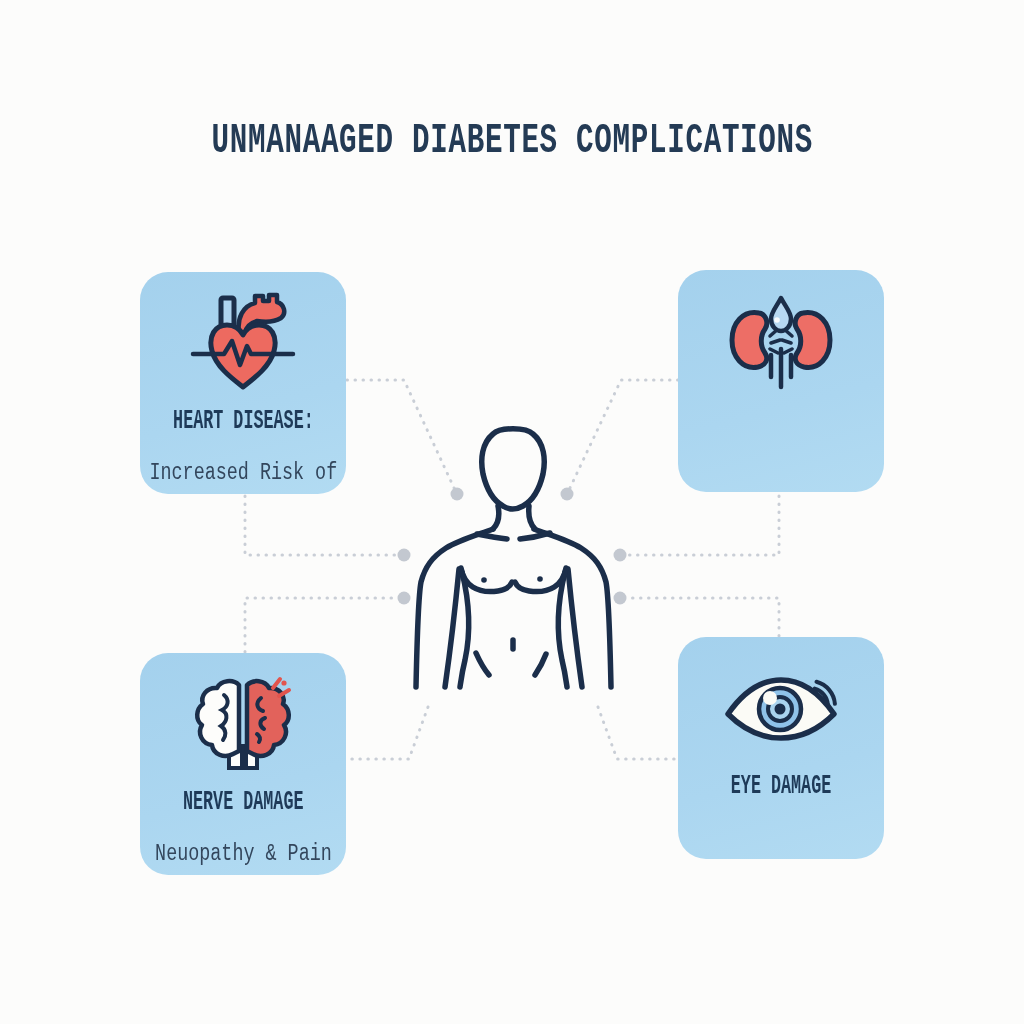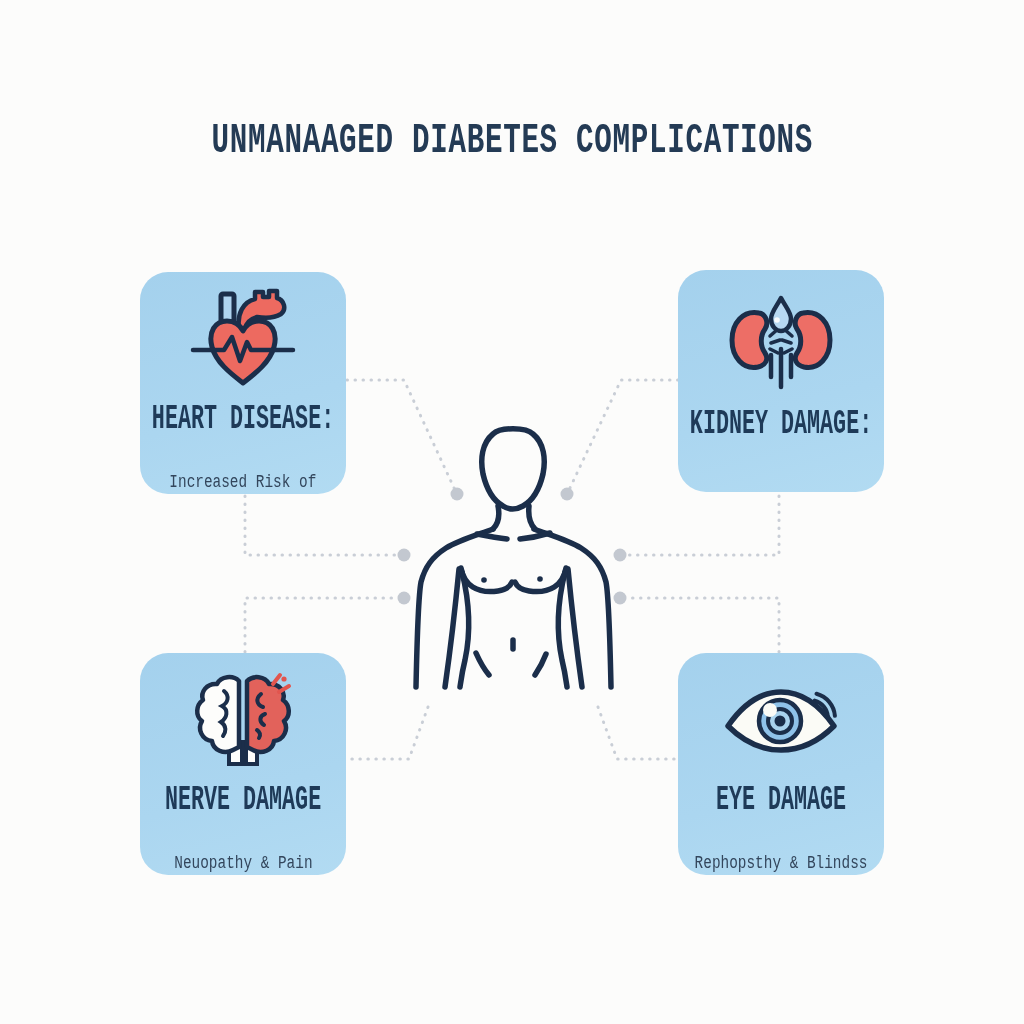--- a/index.html
+++ b/index.html
@@ -17,31 +17,31 @@
   .hcond{display:inline-block;transform:scaleX(0.62);transform-origin:50% 50%;white-space:nowrap;}
   .scond{display:inline-block;transform:scaleX(0.80);transform-origin:50% 50%;white-space:nowrap;}
   .overlay{position:absolute;top:0;left:0;width:1024px;height:1024px;pointer-events:none;}
   .card{
     position:absolute;width:206px;height:222px;border-radius:28px;
     background:linear-gradient(165deg,#A4D1ED 0%,#ABD6F0 60%,#B2DBF2 100%);
     display:flex;flex-direction:column;align-items:center;
   }
   .card-icon{margin-top:12px;height:118px;display:flex;align-items:center;justify-content:center;}
   .card-heading{
-    margin-top:4px;font-size:35px;font-weight:bold;color:#1E3A58;
+    margin-top:4px;font-size:27px;font-weight:bold;color:#1E3A58;
     line-height:1.15;text-align:right;
   }
   .card-sub{
-    margin-top:3px;font-size:18px;color:#33465C;line-height:22px;text-align:center;
+    margin-top:3px;font-size:23px;color:#33465C;line-height:22px;text-align:center;
   }
   .card-sub .line{height:23px;}
   #card-heart{left:140px;top:272px;}
   #card-kidney{left:678px;top:270px;}
   #card-nerve{left:140px;top:653px;}
-  #card-eye{left:678px;top:653px;}
+  #card-eye{left:678px;top:637px;}
 </style>
 </head>
 <body>
 
 <div class="stage">
 
   <div class="title">
     <span class="cond">UNMANAAGED DIABETES COMPLICATIONS</span>
   </div>
 
@@ -129,23 +129,20 @@
         </g>
         <path d="M56 7 C60 15 66 21 66 28 C66 35 61 40 56 40 C51 40 46 35 46 28 C46 21 52 15 56 7 Z" fill="#B7D8F2" stroke="#1B2E4A" stroke-width="4.5" stroke-linejoin="round"></path>
         <circle cx="52" cy="29" r="2.8" fill="#FFFFFF" opacity="0.9"></circle>
         <g stroke="#1B2E4A" stroke-width="4.5" stroke-linecap="round">
           <path d="M46 64 L46 86"></path>
             <path d="M56 58 L56 96"></path>
             <path d="M66 64 L66 86"></path>
         </g>
       </svg>
     </div>
-    <h2 class="card-heading">
-      <span class="hcond">KIDNEY DAMAGE:</span>
-    </h2>
   </section>
 
   <section class="card" id="card-nerve">
     <div class="card-icon">
       <svg width="100" height="96" viewBox="0 0 100 96">
         <rect x="36" y="70" width="13" height="22" fill="#FDFDFB" stroke="#1B2E4A" stroke-width="4"></rect>
         <rect x="53" y="70" width="11" height="22" fill="#FDFDFB" stroke="#1B2E4A" stroke-width="4"></rect>
         <path d="M46 9 C40 3 28 4 24 12 C14 11 7 20 10 28 C3 33 2 44 9 49 C4 57 9 68 19 69 C20 78 31 83 40 78 L46 75 Z" fill="#FDFDFB" stroke="#1B2E4A" stroke-width="4.5" stroke-linejoin="round"></path>
         <path d="M54 9 C60 3 72 4 76 12 C86 11 93 20 90 28 C97 33 98 44 91 49 C96 57 91 68 81 69 C80 78 69 83 60 78 L54 75 Z" fill="#E2625B" stroke="#1B2E4A" stroke-width="4.5" stroke-linejoin="round"></path>
         <g fill="none" stroke="#1B2E4A" stroke-width="4" stroke-linecap="round">
@@ -180,18 +177,15 @@
         <path d="M8 48 C26 22 44 14 61 14 C78 14 96 22 114 48 C96 66 79 72 61 72 C43 72 26 66 8 48 Z" fill="#FBFBF6" stroke="#1B2E4A" stroke-width="5.5" stroke-linejoin="round"></path>
         <circle cx="60" cy="43" r="21" fill="#8FC2E9" stroke="#1B2E4A" stroke-width="4.5"></circle>
         <circle cx="60" cy="43" r="12" fill="#A9D3EE" stroke="#1B2E4A" stroke-width="4"></circle>
         <circle cx="60" cy="43" r="5.5" fill="#1B2E4A"></circle>
         <circle cx="50" cy="32" r="7" fill="#FBFBF6"></circle>
       </svg>
     </div>
     <h2 class="card-heading">
       <span class="hcond">EYE DAMAGE</span>
     </h2>
-    <div class="card-sub">
-      <div class="line"><span class="scond">Rephopsthy &amp; Blindss</span></div>
-    </div>
   </section>
 
 </div>
 
 </body></html>

